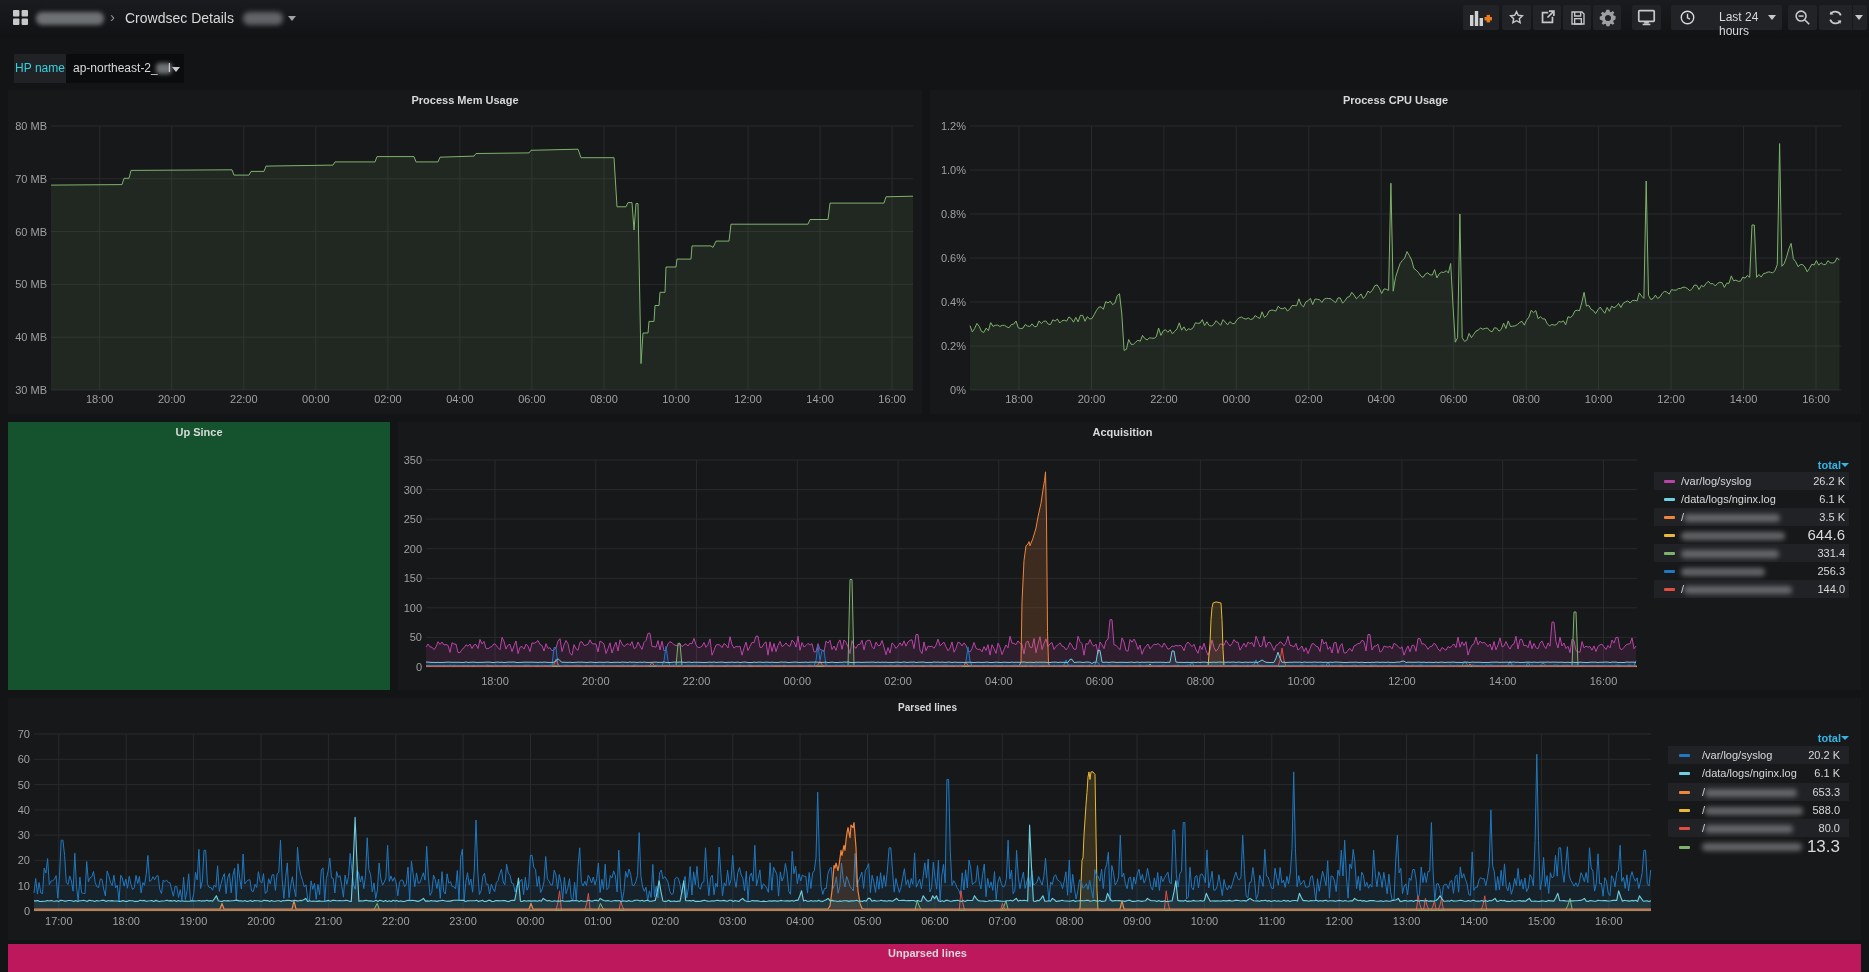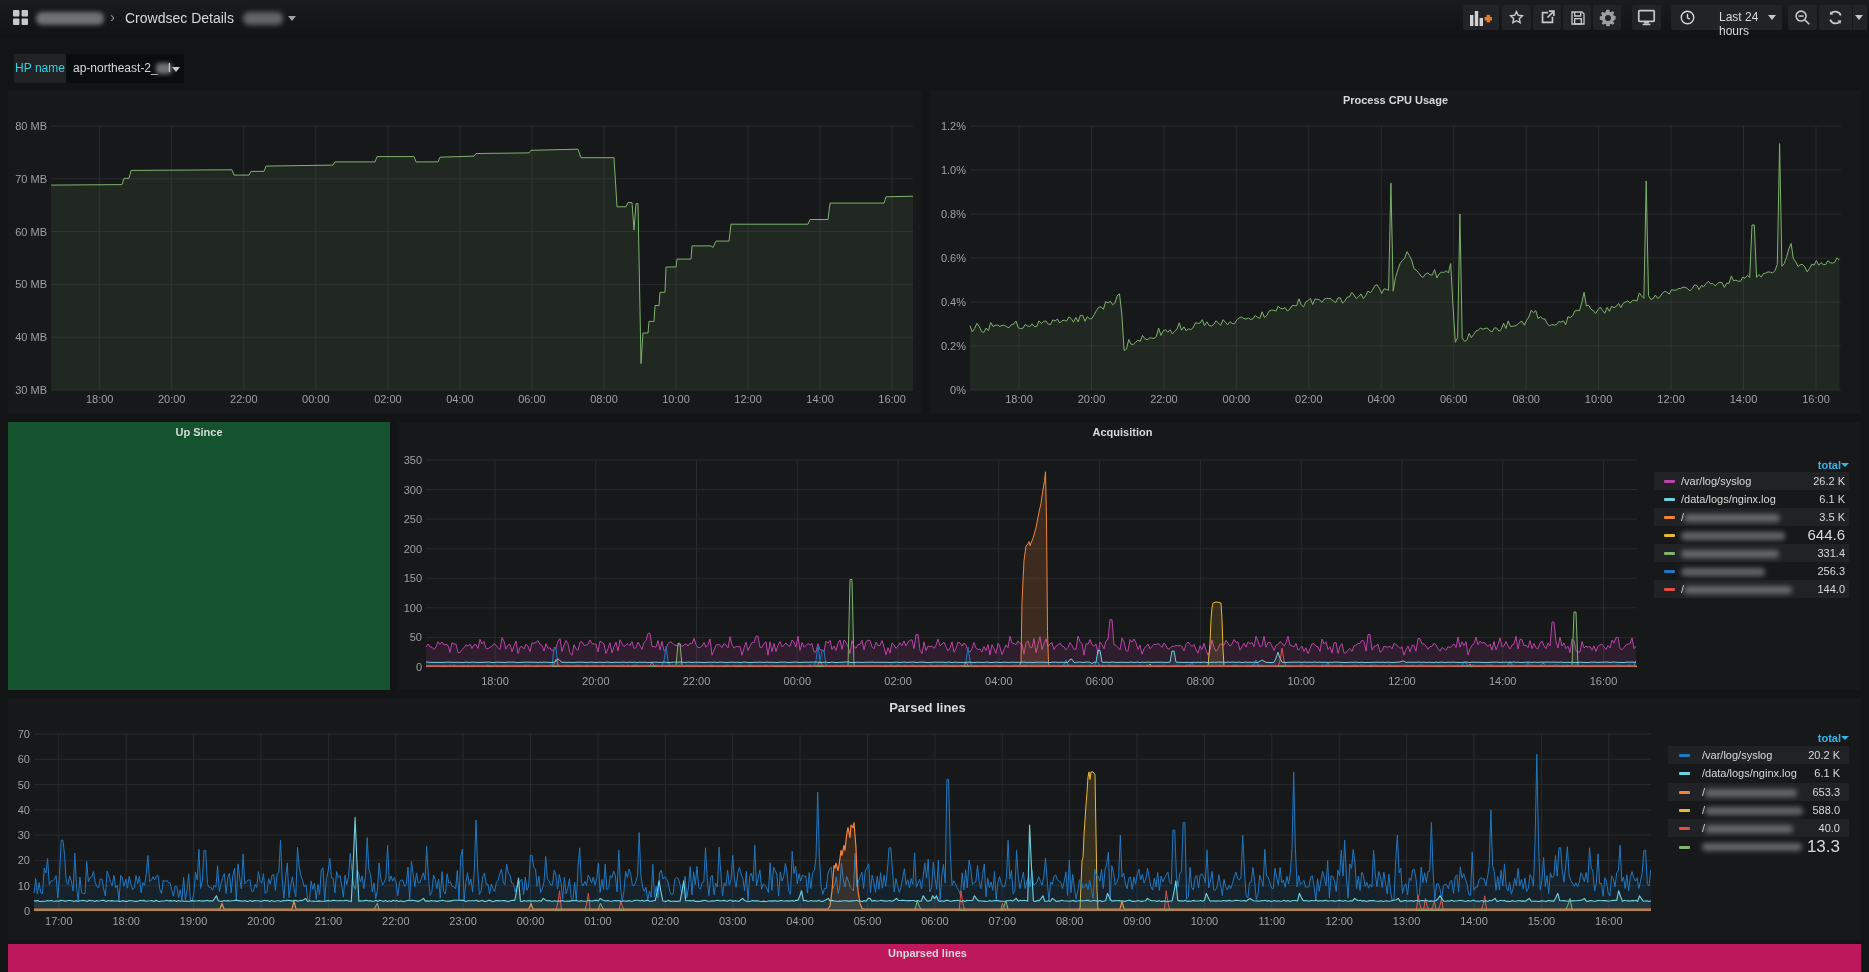--- a/index.html
+++ b/index.html
@@ -89,20 +89,21 @@
 <div style="position:absolute;left:14px;top:54px;height:29px;">
   <div style="position:absolute;left:0;top:0;width:52px;height:29px;background:#202226;color:#32d1df;font-size:12px;line-height:29px;text-align:center;white-space:nowrap;">HP name</div>
   <div style="position:absolute;left:52px;top:0;width:118px;height:29px;background:#0b0c0e;color:#d8d9da;font-size:13px;line-height:29px;">
     <span style="position:absolute;left:7px;top:0;font-size:12px;">ap-northeast-2_</span>
     <span style="display:inline-block;position:absolute;left:90px;top:9px;width:16px;height:11px;background:#6f7275;border-radius:4px;filter:blur(2.2px);"></span>
     <span style="position:absolute;left:102px;top:0;font-size:12px;">l</span>
     <div style="position:absolute;left:106px;top:13px;width:0;height:0;border-left:4.5px solid transparent;border-right:4.5px solid transparent;border-top:5px solid #c7c8ca;"></div>
   </div>
 </div>
 <div style="position:absolute;left:8px;top:90px;width:914px;height:324px;background:#171819;">
+    <div style="position:absolute;left:0px;top:2px;width:914px;text-align:center;font-size:11px;font-weight:bold;color:#d8d9da;height:16px;line-height:16px;">Process Mem Usage</div>
     <div style="position:absolute;left:0;top:0"><svg width="914" height="324" viewBox="0 0 914 324" font-family="Liberation Sans, sans-serif">
         <line x1="43" y1="36" x2="905" y2="36" stroke="#282a2e" stroke-width="1"></line>
         <line x1="43" y1="88.8" x2="905" y2="88.8" stroke="#282a2e" stroke-width="1"></line>
         <line x1="43" y1="141.6" x2="905" y2="141.6" stroke="#282a2e" stroke-width="1"></line>
         <line x1="43" y1="194.4" x2="905" y2="194.4" stroke="#282a2e" stroke-width="1"></line>
         <line x1="43" y1="247.2" x2="905" y2="247.2" stroke="#282a2e" stroke-width="1"></line>
         <line x1="43" y1="300" x2="905" y2="300" stroke="#282a2e" stroke-width="1"></line>
         <line x1="91.7" y1="36" x2="91.7" y2="300" stroke="#282a2e" stroke-width="1"></line>
         <line x1="163.7" y1="36" x2="163.7" y2="300" stroke="#282a2e" stroke-width="1"></line>
         <line x1="235.8" y1="36" x2="235.8" y2="300" stroke="#282a2e" stroke-width="1"></line>
@@ -274,21 +275,21 @@
       <span style="position:absolute;left:27px;top:0"><span style="display:inline-block;vertical-align:middle;width:84px;height:8px;background:#7d8084;border-radius:4px;filter:blur(2.5px);opacity:.75"></span></span>
       <span style="position:absolute;right:4px;top:0">256.3</span>
     </div>
     <div style="position:absolute;left:1256px;top:158px;width:195px;height:18px;background:#202226;font-size:11px;color:#d8d9da;line-height:18px;white-space:nowrap;">
       <span style="display:inline-block;position:absolute;left:10px;top:8px;width:11px;height:3px;background:#e24d42;border-radius:1px"></span>
       <span style="position:absolute;left:27px;top:0"><span style="color:#d8d9da">/</span><span style="display:inline-block;vertical-align:middle;width:108px;height:8px;background:#7d8084;border-radius:4px;filter:blur(2.5px);opacity:.75"></span></span>
       <span style="position:absolute;right:4px;top:0">144.0</span>
     </div>
   </div>
 <div style="position:absolute;left:8px;top:698px;width:1853px;height:242px;background:#171819;">
-    <div style="position:absolute;left:-7px;top:2px;width:1853px;text-align:center;font-size:13px;font-weight:bold;color:#d8d9da;height:16px;line-height:16px;">Parsed lines</div>
+    <div style="position:absolute;left:-7px;top:2px;width:1853px;text-align:center;font-size:10px;font-weight:bold;color:#d8d9da;height:16px;line-height:16px;">Parsed lines</div>
     <div style="position:absolute;left:0;top:0"><svg width="1853" height="242" viewBox="0 0 1853 242" font-family="Liberation Sans, sans-serif">
         <line x1="26" y1="36" x2="1643" y2="36" stroke="#282a2e" stroke-width="1"></line>
         <line x1="26" y1="61.3" x2="1643" y2="61.3" stroke="#282a2e" stroke-width="1"></line>
         <line x1="26" y1="86.6" x2="1643" y2="86.6" stroke="#282a2e" stroke-width="1"></line>
         <line x1="26" y1="111.9" x2="1643" y2="111.9" stroke="#282a2e" stroke-width="1"></line>
         <line x1="26" y1="137.1" x2="1643" y2="137.1" stroke="#282a2e" stroke-width="1"></line>
         <line x1="26" y1="162.4" x2="1643" y2="162.4" stroke="#282a2e" stroke-width="1"></line>
         <line x1="26" y1="187.7" x2="1643" y2="187.7" stroke="#282a2e" stroke-width="1"></line>
         <line x1="26" y1="213" x2="1643" y2="213" stroke="#282a2e" stroke-width="1"></line>
         <line x1="50.8" y1="36" x2="50.8" y2="213" stroke="#282a2e" stroke-width="1"></line>
@@ -377,21 +378,21 @@
       <span style="position:absolute;right:9px;top:0">653.3</span>
     </div>
     <div style="position:absolute;left:1660px;top:102.89999999999999px;width:181px;height:18px;font-size:11px;color:#d8d9da;line-height:18px;white-space:nowrap;">
       <span style="display:inline-block;position:absolute;left:11px;top:8px;width:11px;height:3px;background:#eab839;border-radius:1px"></span>
       <span style="position:absolute;left:34px;top:0"><span style="color:#d8d9da">/</span><span style="display:inline-block;vertical-align:middle;width:98px;height:8px;background:#7d8084;border-radius:4px;filter:blur(2.5px);opacity:.75"></span></span>
       <span style="position:absolute;right:9px;top:0">588.0</span>
     </div>
     <div style="position:absolute;left:1660px;top:121.19999999999999px;width:181px;height:18px;background:#202226;font-size:11px;color:#d8d9da;line-height:18px;white-space:nowrap;">
       <span style="display:inline-block;position:absolute;left:11px;top:8px;width:11px;height:3px;background:#e24d42;border-radius:1px"></span>
       <span style="position:absolute;left:34px;top:0"><span style="color:#d8d9da">/</span><span style="display:inline-block;vertical-align:middle;width:88px;height:8px;background:#7d8084;border-radius:4px;filter:blur(2.5px);opacity:.75"></span></span>
-      <span style="position:absolute;right:9px;top:0">40.0</span>
+      <span style="position:absolute;right:9px;top:0">80.0</span>
     </div>
     <div style="position:absolute;left:1660px;top:139.5px;width:181px;height:18px;font-size:17px;color:#d8d9da;line-height:18px;white-space:nowrap;">
       <span style="display:inline-block;position:absolute;left:11px;top:8px;width:11px;height:3px;background:#7eb26d;border-radius:1px"></span>
       <span style="position:absolute;left:34px;top:0"><span style="display:inline-block;vertical-align:middle;width:100px;height:8px;background:#7d8084;border-radius:4px;filter:blur(2.5px);opacity:.75"></span></span>
       <span style="position:absolute;right:9px;top:0">13.3</span>
     </div>
   </div>
 <div style="position:absolute;left:8px;top:944px;width:1853px;height:28px;background:#be185d;">
     <div style="position:absolute;left:-7px;top:1px;width:1853px;text-align:center;font-size:11px;font-weight:bold;color:#d8d9da;height:16px;line-height:16px;">Unparsed lines</div>
   </div>

